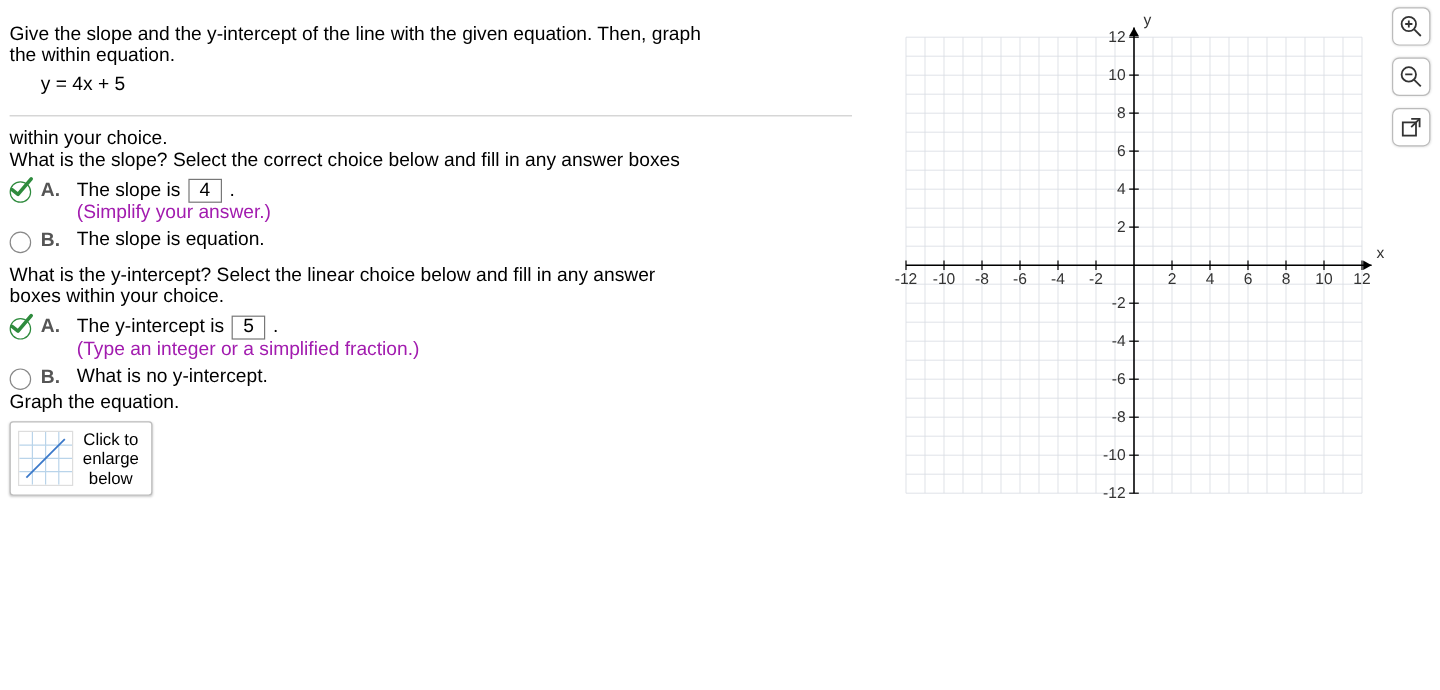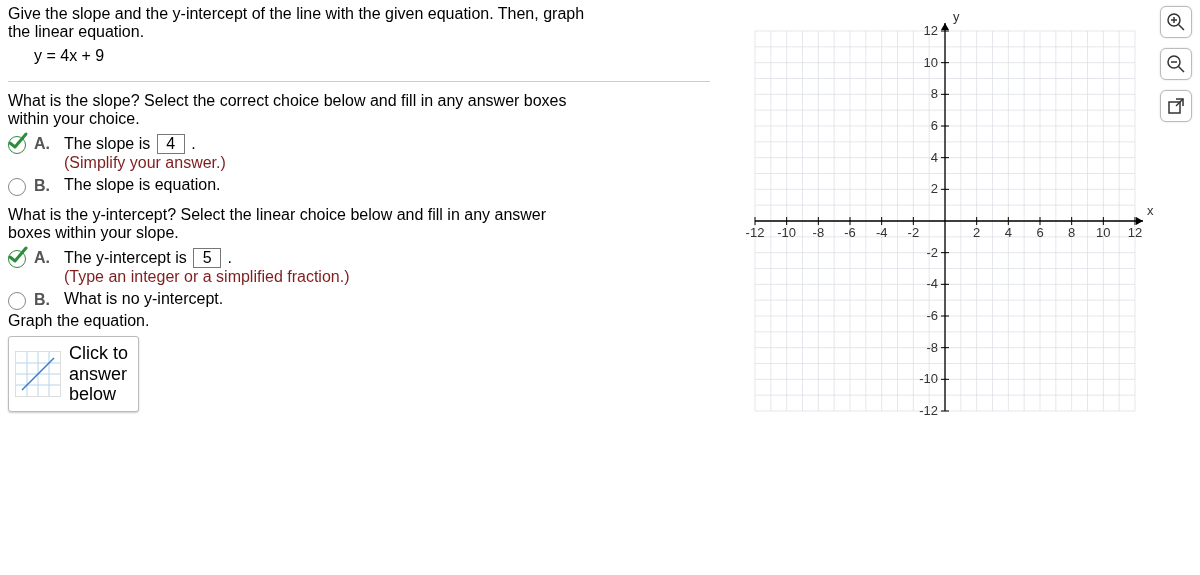--- a/index.html
+++ b/index.html
@@ -1,56 +1,56 @@
 <!DOCTYPE html>
 <html><head>
 <meta charset="utf-8">
 <style>
   html,body{margin:0;padding:0;font-family:Arial,Helvetica,sans-serif;font-size:16px;color:#000;background:#fff;width:1200px;height:575px;overflow:hidden}
   .page{display:flex;width:1200px;height:575px;position:relative}
-  .left{width:720px;padding:5px 10px 0 8px;box-sizing:border-box}
+  .left{width:720px;padding:20px 10px 0 8px;box-sizing:border-box}
   .right{flex:1;position:relative}
   .toolbar{position:absolute;top:6px;right:8px;display:flex;flex-direction:column;gap:10px}
   .tbtn{width:30px;height:30px;border:1px solid #bbb;border-radius:6px;display:flex;align-items:center;justify-content:center;background:#fff;box-shadow:0 0 2px rgba(0,0,0,.15)}
   .q-block{padding-bottom:6px}
   .hr{border:none;border-top:1px solid #ccc;margin:4px 0 8px 0}
   .eq{padding:6px 0 6px 26px}
   .subq{margin-top:10px}
   .choices{margin-top:6px}
   .choice{display:flex;align-items:flex-start;gap:8px;margin:4px 0 2px 0}
   .radio{width:16px;height:16px;border:1.5px solid #888;border-radius:50%;margin-top:2px;flex:none}
   .checked{position:relative;width:16px;height:16px;border:1.5px solid #2e8b3d;border-radius:50%;margin-top:2px;flex:none;background:#fff}
   .checked svg{position:absolute;left:-2px;top:-6px}
   .opt-label{font-weight:bold;color:#555;width:22px;flex:none;margin-top:1px}
   .opt-body{flex:1}
   .ans-box{display:inline-block;min-width:18px;padding:0 4px;border:1px solid #777;text-align:center;margin:0 2px;font-family:Arial;background:#fff}
-  .hint{color:#7f1d1d}
+  .hint{color:#a21caf}
   .graph-instr{}
   .graph-btn{margin-top:6px;display:inline-flex;align-items:center;gap:8px;border:1px solid #bbb;border-radius:3px;padding:6px 10px 6px 6px;box-shadow:0 1px 2px rgba(0,0,0,.2);background:#fff}
   .thumb{width:44px;height:44px;border:1px solid #ddd;position:relative;background:#fff}
   .thumb svg{position:absolute;inset:0}
-  .graph-btn-text{font-size:18px;line-height:1.15;text-align:left}
+  .graph-btn-text{font-size:14px;line-height:1.15;text-align:center}
   .chart-wrap{position:absolute;left:10px;top:6px}
   svg text{font-family:Arial;font-size:13px}
 </style>
 </head>
 <body>
 
 <div class="page">
   <div class="left">
     <div class="q-block">
       <div>Give the slope and the y-intercept of the line with the given equation.  Then, graph</div>
-      <div>the linear equation.</div>
-      <div class="eq">y = 4x + 9</div>
+      <div>the within equation.</div>
+      <div class="eq">y = 4x + 5</div>
     </div>
     <hr class="hr">
 
     <div class="subq">
+      <div>within your choice.</div>
       <div>What is the slope? Select the correct choice below and fill in any answer boxes</div>
-      <div>within your choice.</div>
       <div class="choices">
         <div class="choice">
           <span class="checked">
             <svg width="22" height="22" viewBox="0 0 22 22">
                 <path d="M3 12 L8 16 L19 3" stroke="#2e8b3d" stroke-width="3" fill="none" stroke-linecap="round" stroke-linejoin="round"></path>
               </svg>
           </span>
           <span class="opt-label">A.</span>
           <span class="opt-body">
             <span>The slope is </span><span class="ans-box">4</span><span> .</span>
@@ -60,21 +60,21 @@
         <div class="choice">
           <span class="radio"></span>
           <span class="opt-label">B.</span>
           <span class="opt-body">The slope is equation.</span>
         </div>
       </div>
     </div>
 
     <div class="subq">
       <div>What is the y-intercept? Select the linear choice below and fill in any answer</div>
-      <div>boxes within your slope.</div>
+      <div>boxes within your choice.</div>
       <div class="choices">
         <div class="choice">
           <span class="checked">
             <svg width="22" height="22" viewBox="0 0 22 22">
                 <path d="M3 12 L8 16 L19 3" stroke="#2e8b3d" stroke-width="3" fill="none" stroke-linecap="round" stroke-linejoin="round"></path>
               </svg>
           </span>
           <span class="opt-label">A.</span>
           <span class="opt-body">
             <span>The y-intercept is </span><span class="ans-box">5</span><span> .</span>
@@ -99,21 +99,21 @@
             <line x1="0" y1="11" x2="44" y2="11"></line>
               <line x1="0" y1="33" x2="44" y2="33"></line>
             <line x1="11" y1="0" x2="11" y2="44"></line>
               <line x1="33" y1="0" x2="33" y2="44"></line>
           </g>
           <line x1="6" y1="38" x2="38" y2="6" stroke="#3a78c9" stroke-width="1.5"></line>
         </svg>
       </span>
       <span class="graph-btn-text">
         <div>Click to</div>
-        <div>answer</div>
+        <div>enlarge</div>
         <div>below</div>
       </span>
     </div>
   </div>
 
   <div class="right">
     <div class="chart-wrap">
       <svg id="chart" width="430" height="430" viewBox="0 0 430 430">
           <line x1="25" y1="405" x2="25" y2="25" stroke="#d9dde2" stroke-width="0.7"></line>
           <line x1="40.83333333333333" y1="405" x2="40.83333333333333" y2="25" stroke="#d9dde2" stroke-width="0.7"></line>

